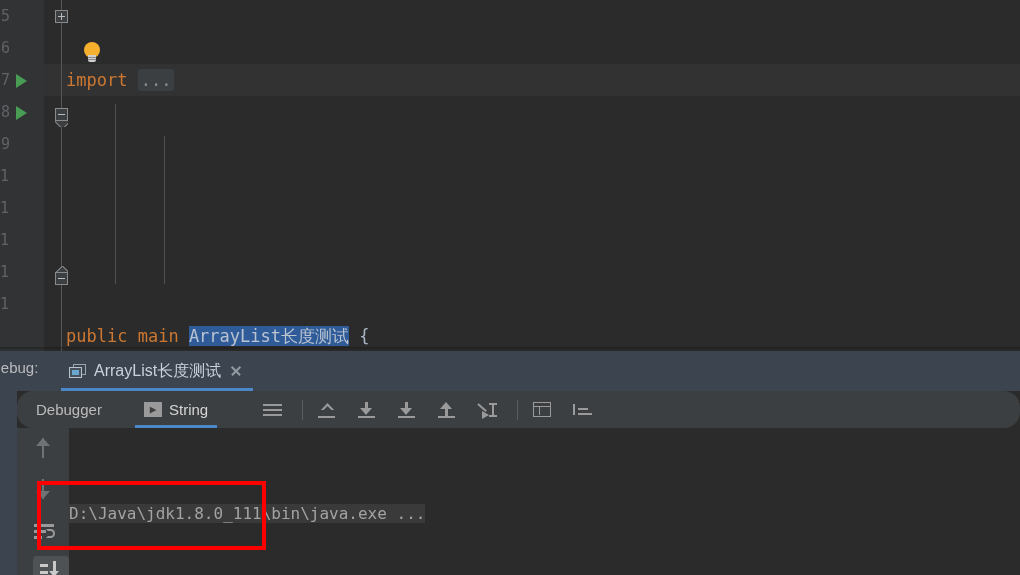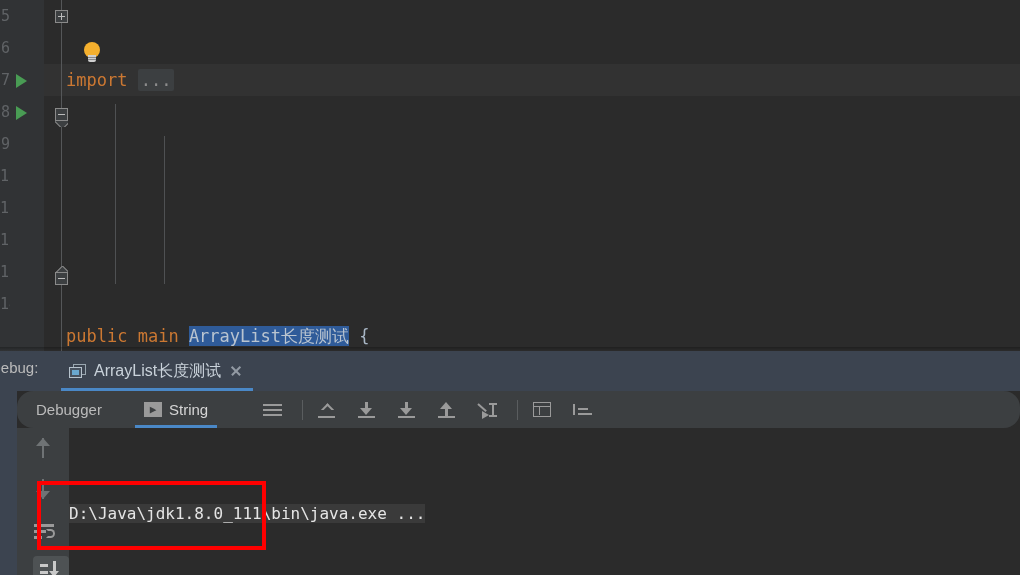--- a/index.html
+++ b/index.html
@@ -299,21 +299,21 @@
 
   .console-body {
     position: absolute; left: 69px; top: 77px; right: 0; height: 147px;
     background: #2b2b2b;
     font-family: "DejaVu Sans Mono", monospace;
     font-size: 16px; line-height: 33px;
     color: #a0a3a6; white-space: pre;
     padding-top: 3px;
   }
   .console-body .cline { height: 33px; }
-  .cpath { background: #3a3a3a; color: #e5e5e5; }
+  .cpath { background: #3a3a3a; color: #a3a3a3; }
 
   .annot-rect {
     position: absolute; left: 37px; top: 481px; width: 229px; height: 69px;
     border: 4px solid #ff0000; pointer-events: none;
   }
   .watermark {
     position: absolute; left: 762px; top: 540px;
     font-family: "Liberation Sans", sans-serif;
     font-size: 18px; color: #cfcfcf; opacity: .88;
     white-space: nowrap; pointer-events: none;

